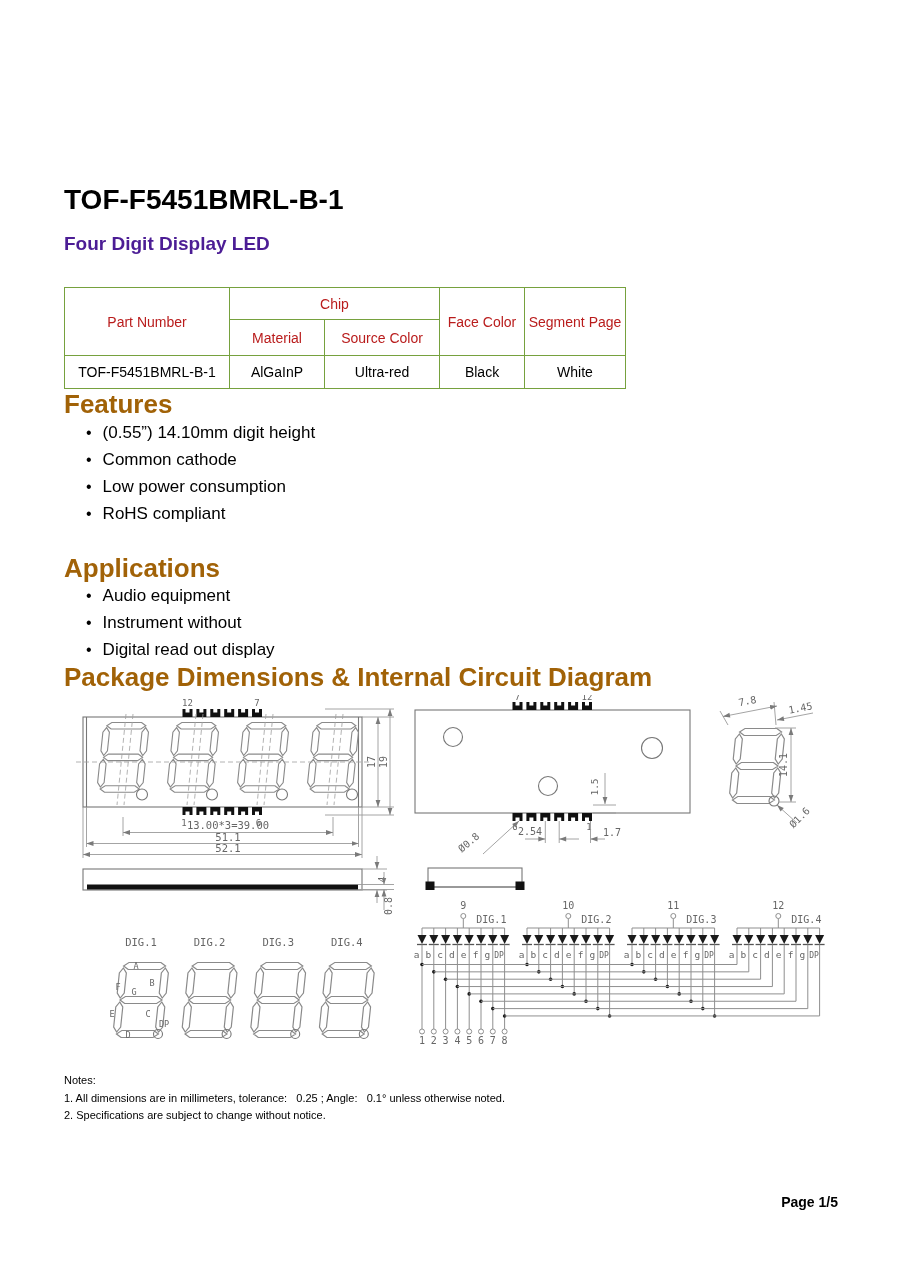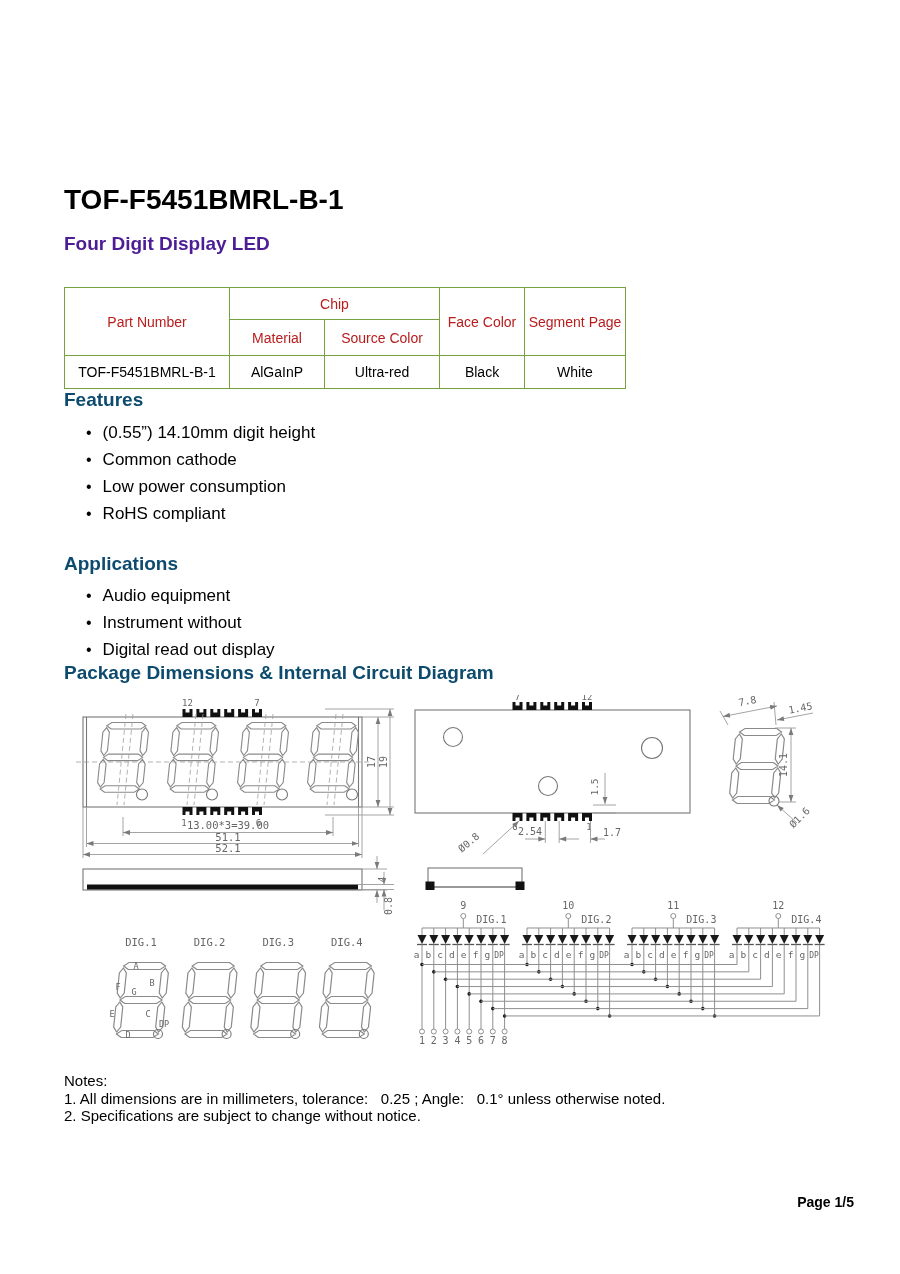--- a/index.html
+++ b/index.html
@@ -12,27 +12,27 @@
   #doc-subtitle{left:64px;top:233px;font-size:19px;font-weight:bold;color:#4c1d95;}
   table.spec{
     position:absolute;left:64px;top:287px;width:561px;
     border-collapse:collapse;table-layout:fixed;font-size:14px;
   }
   table.spec td,table.spec th{
     border:1.5px solid #76A13E;text-align:center;vertical-align:middle;
     font-weight:normal;padding:0;
   }
   table.spec th{color:#b91c1c;}
-  .h-section{left:64px;font-size:19px;font-weight:bold;color:#0c4a6e;}
+  .h-section{left:64px;font-size:26px;font-weight:bold;color:#a16207;}
   ul.blist{position:absolute;left:86px;margin:0;padding:0;list-style:none;font-size:17px;}
   ul.blist li{height:27px;display:flex;align-items:center;}
   ul.blist li::before{content:"•";margin-right:11px;font-size:16px;line-height:1;}
-  #notes-block{left:64px;top:1072px;font-size:15px;line-height:17.5px;}
+  #notes-block{left:64px;top:1072px;font-size:11px;line-height:17.5px;}
   #notes-block .nline{white-space:pre-wrap;}
-  #page-footer{top:1194px;right:46px;font-size:14px;font-weight:bold;}
+  #page-footer{top:1194px;right:62px;font-size:14px;font-weight:bold;}
   svg text{font-family:"DejaVu Sans Mono", monospace;fill:#666;}
   .dln{stroke:#9a9a9a;stroke-width:0.9;fill:none;}
   .oln{stroke:#777;stroke-width:1.1;fill:none;}
   .dsh{stroke:#9f9f9f;stroke-width:0.8;fill:none;stroke-dasharray:5,3;}
 </style>
 </head>
 <body>
 
 <div class="abs" id="doc-title">TOF-F5451BMRL-B-1</div>
 <div class="abs" id="doc-subtitle">Four Digit Display LED</div>

